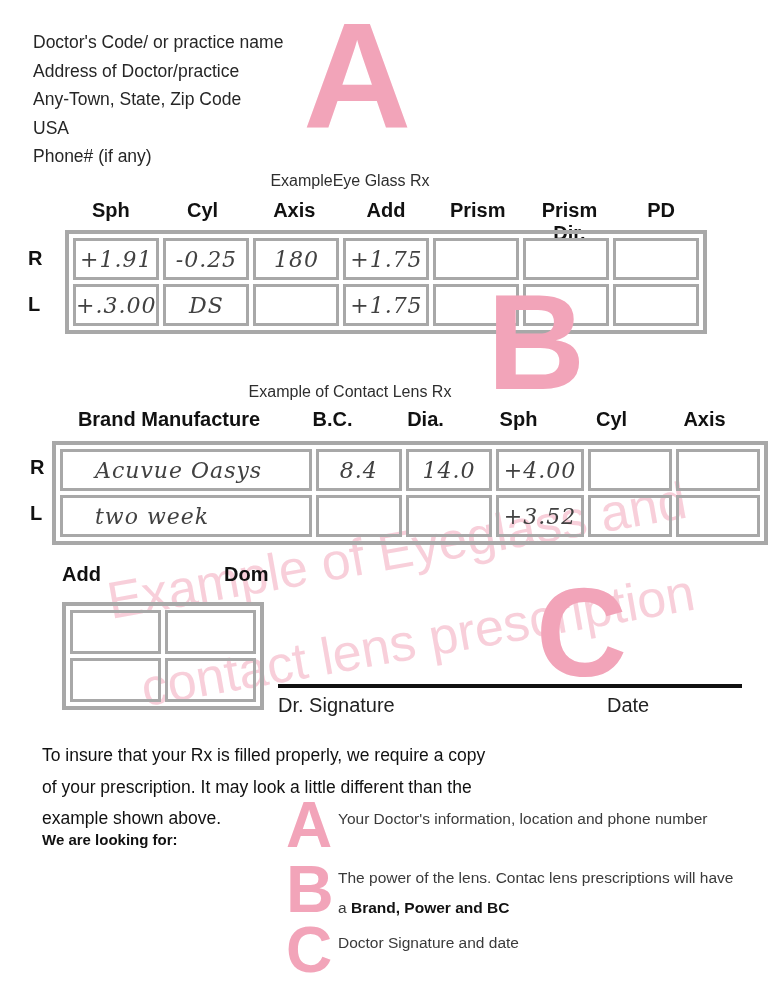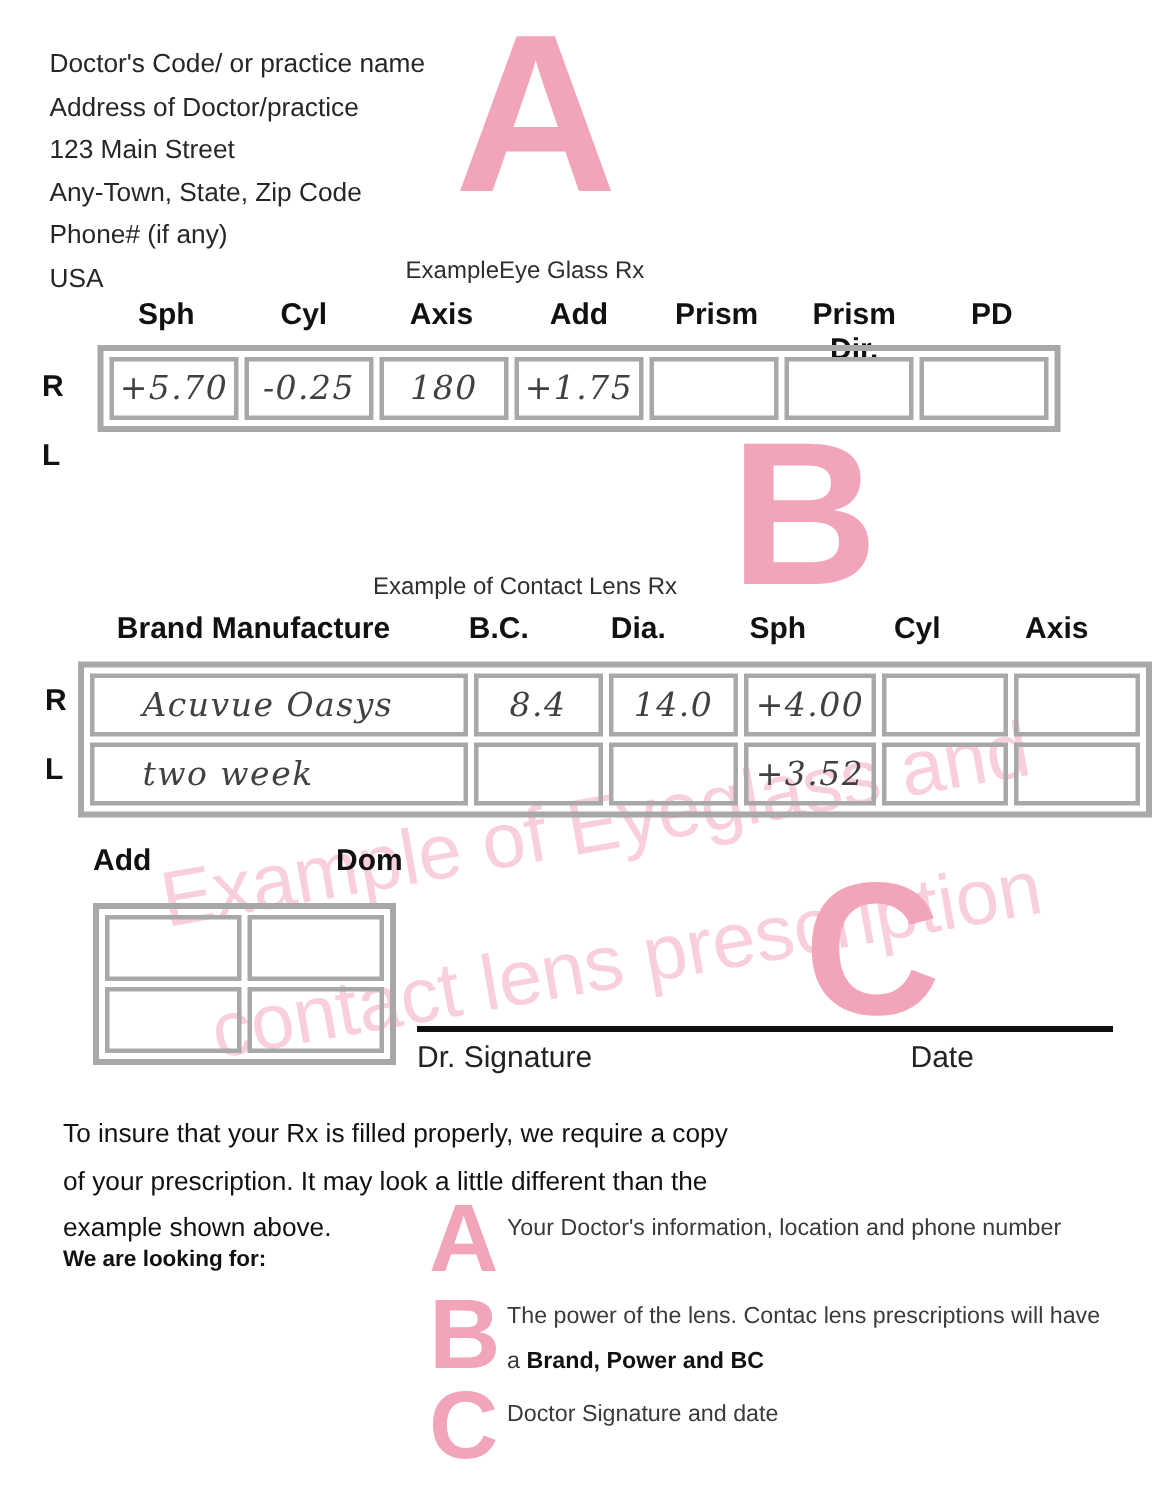--- a/index.html
+++ b/index.html
@@ -78,24 +78,23 @@
   .leg-b-text2{left:338px;top:899px;}
   .leg-b-text2 b{color:#111;margin-top:43px;}
   .leg-c-text{left:338px;top:934px;}
 </style>
 </head>
 <body>
 
 <div class="abs doc-info">
   <div>Doctor's Code/ or practice name</div>
   <div>Address of Doctor/practice</div>
-  <div>123 Main Street</div>
   <div>Any-Town, State, Zip Code</div>
+  <div>USA</div>
   <div>Phone# (if any)</div>
-  <div>USA</div>
 </div>
 
 <div class="abs big-marker marker-a">A</div>
 <div class="abs big-marker marker-b">B</div>
 <div class="abs big-marker marker-c">C</div>
 
 <div class="abs watermark">
   <div class="wm1">Example of Eyeglass and</div>
   <div class="wm2">contact lens prescription</div>
 </div>
@@ -108,23 +107,32 @@
   <span>Add</span>
   <span>Prism</span>
   <span>Prism Dir.</span>
   <span>PD</span>
 </div>
 <div class="abs rl-label" style="left:28px;top:247px;">R</div>
 <div class="abs rl-label" style="left:28px;top:293px;">L</div>
 <table class="rx t-eyeglass">
   <tbody>
       <tr>
-    <td class="hand">+5.70</td>
+    <td class="hand">+1.91</td>
     <td class="hand">-0.25</td>
     <td class="hand">180</td>
+    <td class="hand">+1.75</td>
+    <td class="hand"></td>
+    <td class="hand"></td>
+    <td class="hand"></td>
+  </tr>
+  <tr>
+    <td class="hand">+.3.00</td>
+    <td class="hand">DS</td>
+    <td class="hand"></td>
     <td class="hand">+1.75</td>
     <td class="hand"></td>
     <td class="hand"></td>
     <td class="hand"></td>
   </tr>
 </tbody>
   </table>
 
 <div class="abs section-title title-contact">Example of Contact Lens Rx</div>
 <div class="abs hdr-row hdr-contact">

